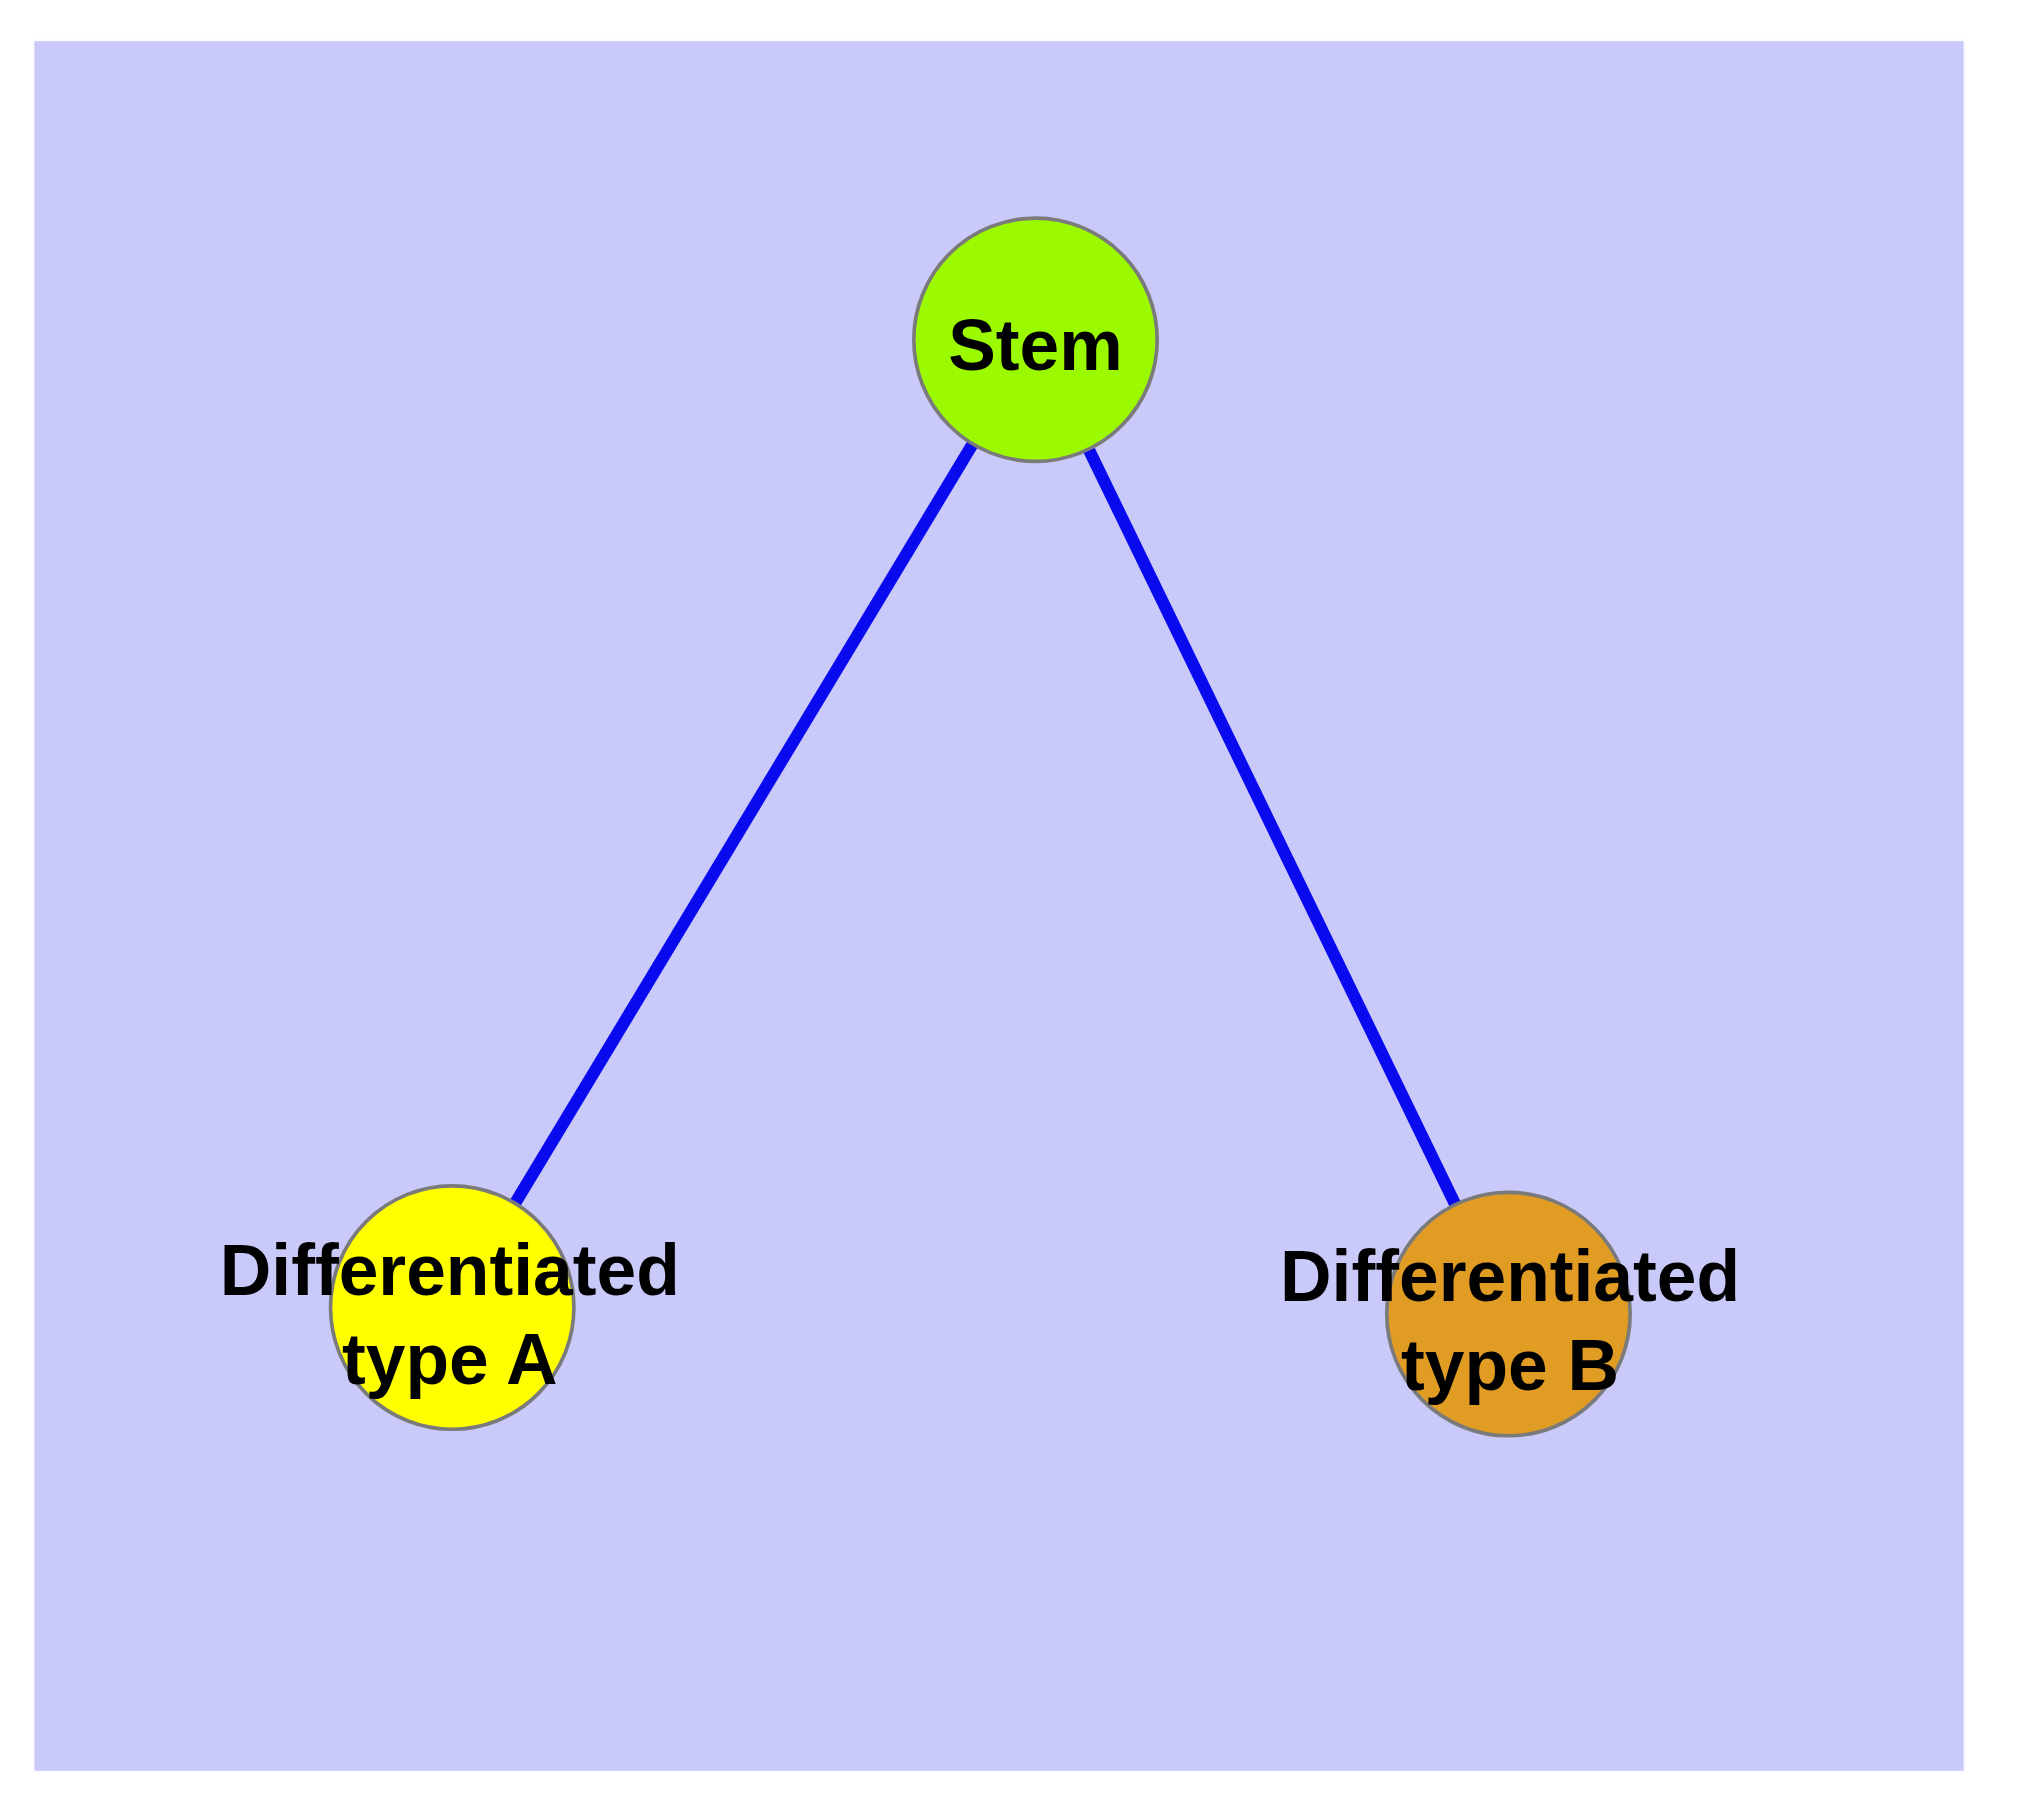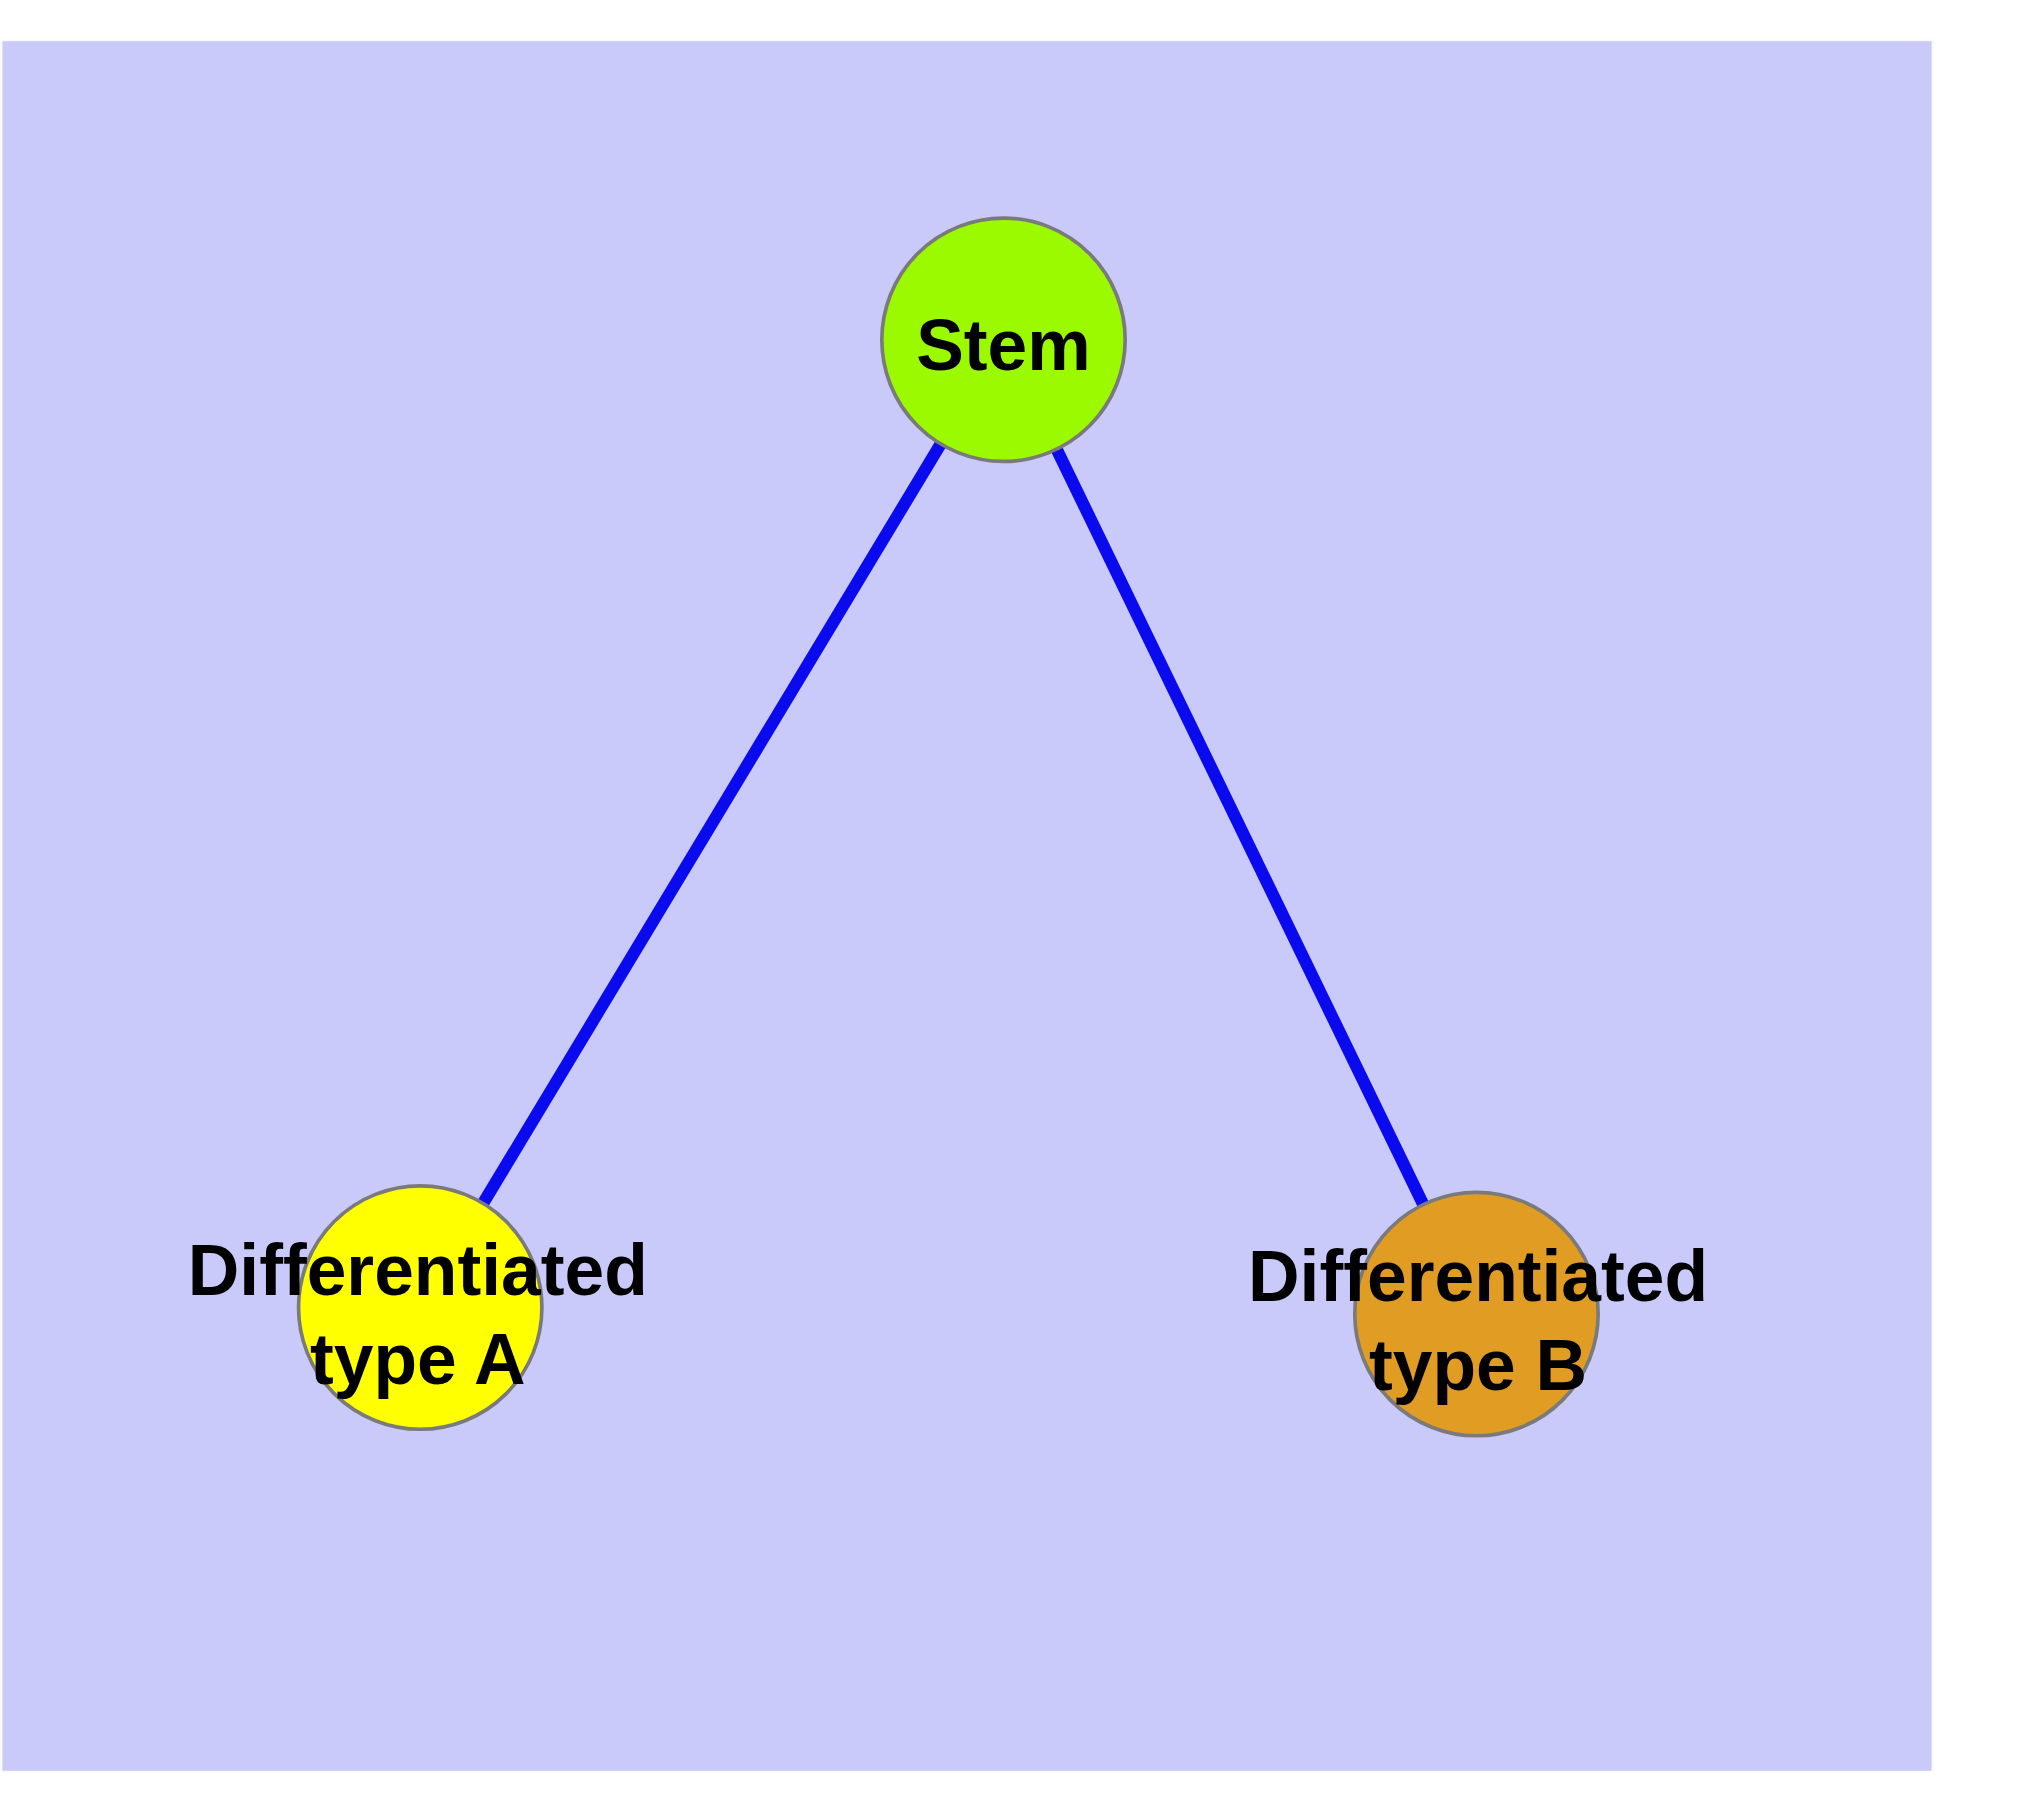--- a/index.html
+++ b/index.html
@@ -5,20 +5,21 @@
   html, body {
     margin: 0;
     padding: 0;
     background: #ffffff;
   }
   #canvas {
     position: relative;
     width: 1934px;
     height: 1812px;
     overflow: hidden;
+    margin-left: 32px;
   }
   #canvas svg {
     display: block;
     width: 100%;
     height: 100%;
   }
   .node-label {
     font-family: "Liberation Sans", "DejaVu Sans", sans-serif;
     font-weight: bold;
   }

